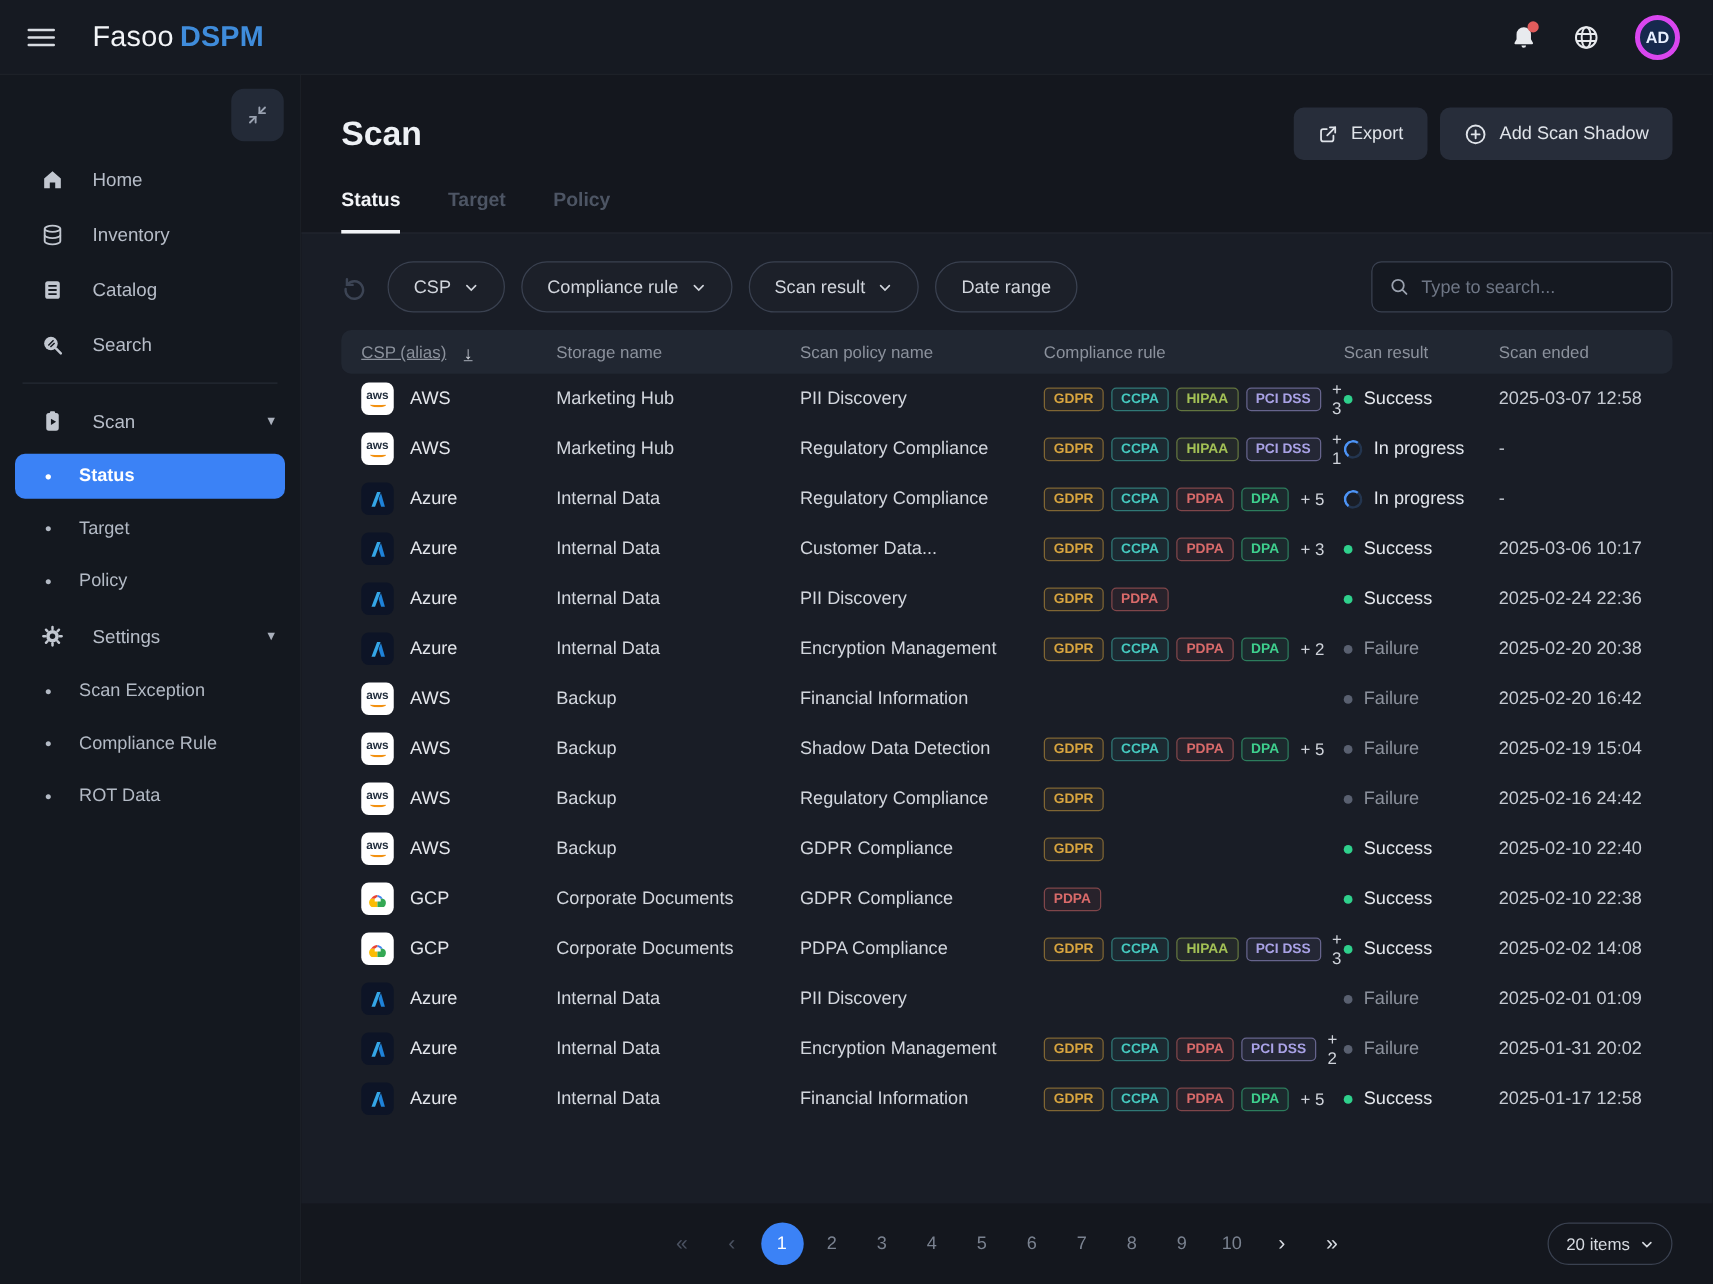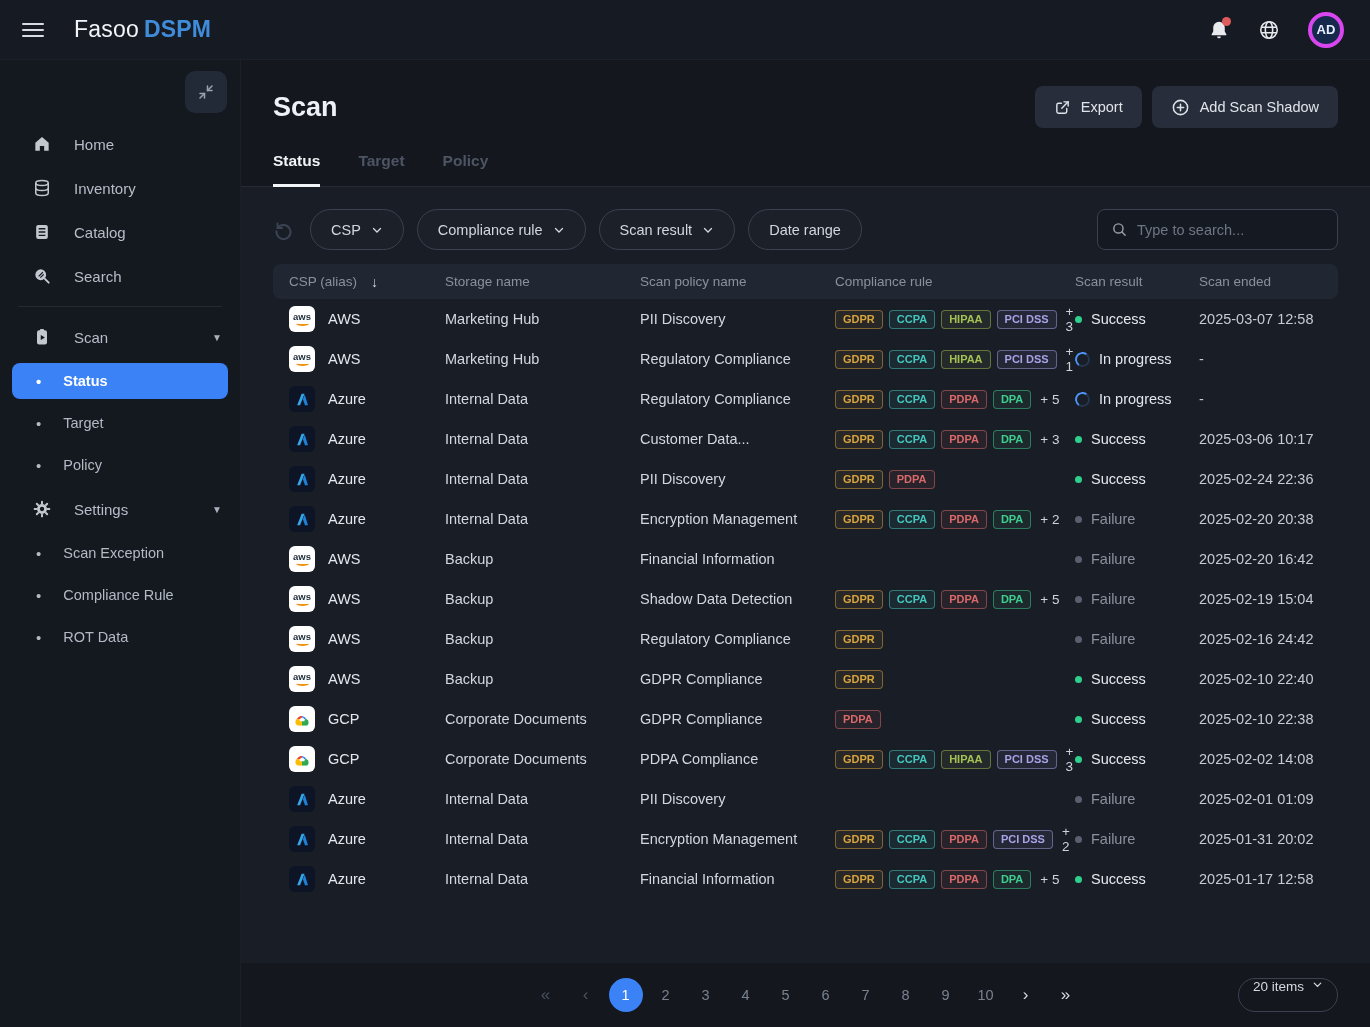--- a/index.html
+++ b/index.html
@@ -73,21 +73,21 @@
   .summary-left .total-num { color:#4d94ff; margin-left:5px; }
   .columns-display { margin-left:auto; display:flex; align-items:center; gap:8px;
     color:#c9cdd4; font-size:14.5px; cursor:pointer; }
   
   .table { margin-top:14px; }
   .t-head, .t-row { display:grid;
     grid-template-columns:172px 195px 195px 240px 124px 1fr; align-items:center; }
   .t-head { height:35px; background:#212732; border-radius:8px; color:#8b919c;
     font-size:13.5px; }
   .t-head > div:first-child, .t-row > div:first-child { padding-left:16px; }
-  .sort-col { display:flex; align-items:center; gap:14px; cursor:pointer; }
+  .sort-col { display:flex; align-items:center; gap:14px; cursor:pointer;text-decoration:underline; }
   .sort-arrow { color:#cfd3da; font-size:14px; }
   .t-row { height:40px; cursor:pointer; }
   .csp-cell { display:flex; align-items:center; gap:13px; color:#e4e7ec; font-size:14.5px; }
   .csp-icon { width:26px; height:26px; border-radius:6px; display:flex;
     align-items:center; justify-content:center; flex-direction:column; flex:0 0 26px; }
   .csp-icon.aws { background:#ffffff; }
   .csp-icon.aws .aws-txt { font-size:9.5px; font-weight:700; color:#232f3e; line-height:1; }
   .csp-icon.aws .aws-smile { width:13px; height:5px; border-bottom:2px solid #f29111;
     border-radius:50%; margin-top:-1px; }
   .csp-icon.azure { background:#0d1426; }
@@ -106,21 +106,21 @@
   
   .bottom { height:64px; background:#14171e; display:flex; align-items:center;
     justify-content:center; position:relative; }
   .pager { display:flex; align-items:center; gap:6px; }
   .pg { width:34px; height:34px; border-radius:50%; display:flex; align-items:center;
     justify-content:center; font-size:14.5px; color:#7a8290; cursor:pointer; }
   .pg.arrow { font-size:17px; color:#4a5160; }
   .pg.arrow.on { color:#d8dce2; }
   .pg.active { background:#3b82f6; color:#ffffff; }
   .page-size { position:absolute; right:32px; height:34px; border:1px solid #3a4150;
-    border-radius:17px; display:flex; align-items:flex-start; gap:8px; padding:0 14px;
+    border-radius:17px; display:flex; align-items:center; gap:8px; padding:0 14px;
     color:#d5d9df; font-size:13.5px; cursor:pointer; background:none; font-family:inherit; }
   svg { display:block; }
 </style>
 </head>
 <body>
 
 <div class="topbar">
   <div class="hamburger">
     <span></span>
       <span></span>

